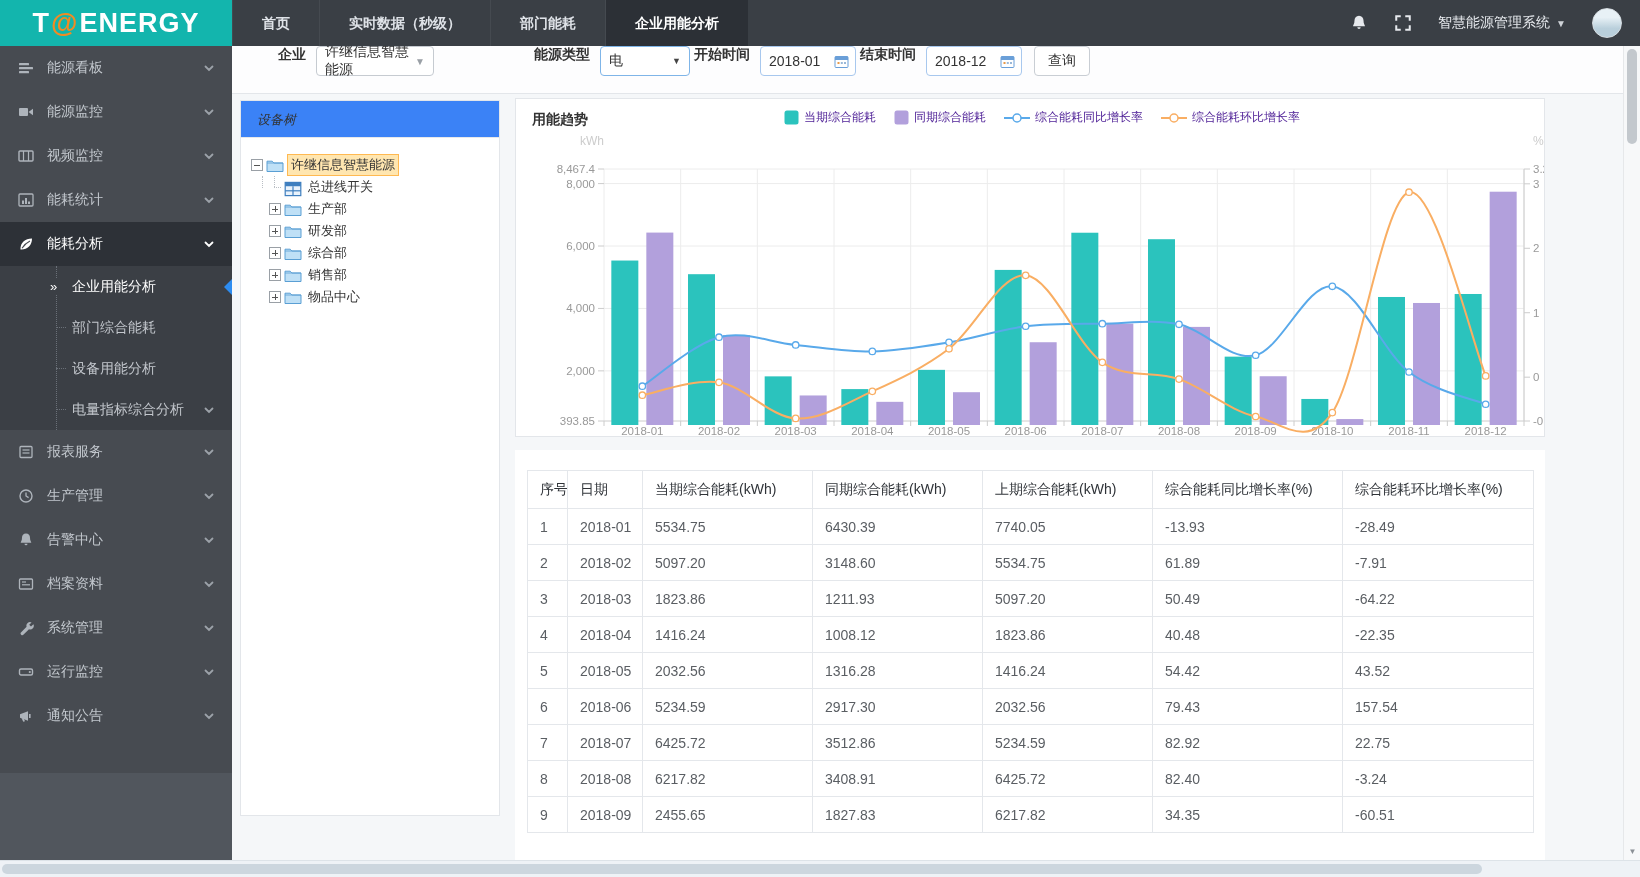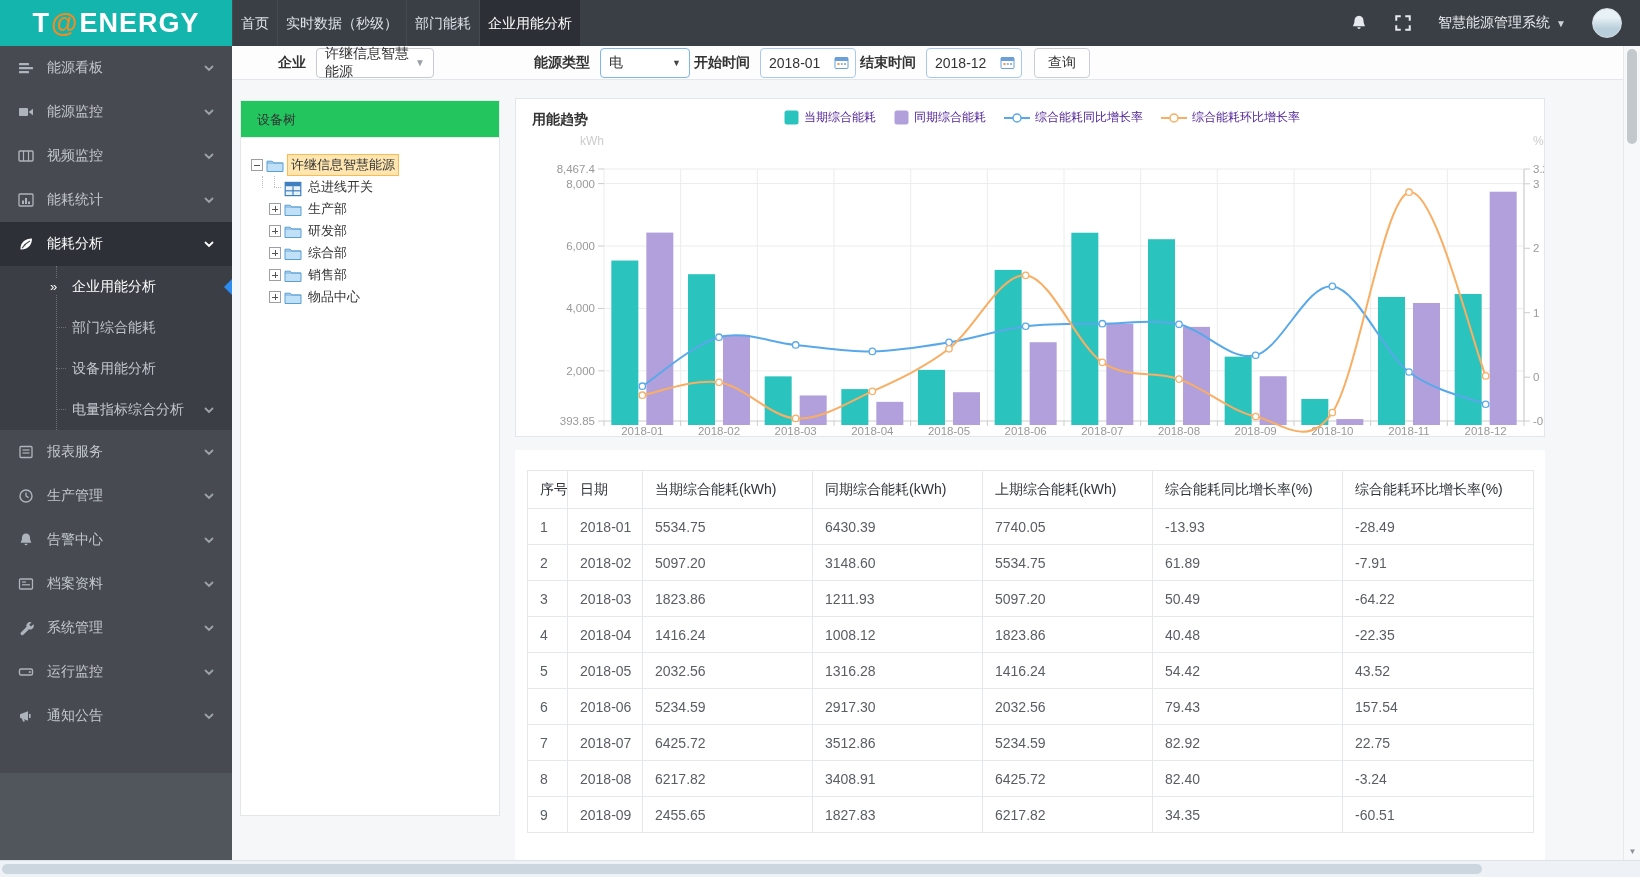--- a/index.html
+++ b/index.html
@@ -5,21 +5,21 @@
   * { box-sizing: border-box; margin: 0; padding: 0; }
   html,body { width:1640px; height:877px; overflow:hidden; }
   body { font-family:"Liberation Sans","DejaVu Sans",sans-serif; background:#fff; }
   .stage { position:relative; width:1640px; height:877px; background:#f5f7f9; }
 
   
   .header { position:absolute; top:0; left:0; width:1640px; height:46px; background:#3a3f45; display:flex; align-items:stretch; z-index:5; }
   .logo { width:232px; background:#13b5ad; color:#fff; display:flex; align-items:center; justify-content:center; font-weight:bold; font-size:27px; letter-spacing:1px; }
   .logo .at { color:#f28b22; padding:0 1px; }
   .topnav { display:flex; }
-  .nav-item { padding:0 8px; line-height:46px; color:#dfe3e8; font-size:14px; border-left:1px solid #454a50; cursor:pointer; white-space:nowrap; }
+  .nav-item { padding:0 29px; line-height:46px; color:#dfe3e8; font-size:14px; border-left:1px solid #454a50; cursor:pointer; white-space:nowrap;font-weight:bold; }
   .nav-item.active { background:#2c3036; color:#fff; }
   .header-right { margin-left:auto; display:flex; align-items:center; gap:26px; padding-right:18px; color:#dfe3e8; }
   .hicon { width:18px; height:18px; display:inline-flex; color:#e6e9ed; cursor:pointer; }
   .hicon svg { width:100%; height:100%; }
   .sysname { font-size:14px; color:#e6e9ed; display:flex; align-items:center; gap:6px; cursor:pointer; }
   .sysname .caret { font-size:10px; color:#cfd3d8; }
   .avatar { width:30px; height:30px; border-radius:50%; background:linear-gradient(180deg,#e8f1f6 30%,#b9cfdb 70%); border:1px solid #d6dde2; }
 
   
   .sidebar { position:absolute; top:46px; left:0; width:232px; height:814px; background:#474b51; overflow:hidden; }
@@ -35,35 +35,35 @@
   .sub-item { height:41px; display:flex; align-items:center; padding-left:72px; color:#c3c7cd; font-size:14px; position:relative; cursor:pointer; }
   .sub-item .stub { position:absolute; left:56px; top:20px; width:10px; border-top:1px dotted #6a7078; }
   .sub-item .arrow { position:absolute; left:50px; color:#fff; font-size:13px; background:#3b3f45; padding:1px 0; }
   .sub-item.active { color:#fff; }
   .sub-item .marker { position:absolute; right:0; width:0; height:0; border-top:8px solid transparent; border-bottom:8px solid transparent; border-right:8px solid #2d8cf0; }
   .sub-item .chev { margin-left:auto; margin-right:16px; width:14px; height:14px; color:#9ca2a9; }
   .sidebar-footer { position:absolute; left:0; bottom:0; width:232px; height:87px; background:#51565d; }
 
   
   .content { position:absolute; left:232px; top:46px; width:1391px; height:814px; background:#f5f7f9; }
-  .filterbar { position:absolute; top:0; left:0; right:0; height:34px; background:#fdfdfe; border-bottom:1px solid #e3e6ea; display:flex; align-items:center; padding-left:46px; }
+  .filterbar { position:absolute; top:0; left:0; right:0; height:48px; background:#fdfdfe; border-bottom:1px solid #e3e6ea; display:flex; align-items:flex-start; padding-left:46px; }
   .flabel { font-size:14px; font-weight:bold; color:#333; margin-right:10px; white-space:nowrap; }
   .gap-xl { margin-left:100px; } .gap-md { margin-left:4px; }
   .fselect { height:30px; border-radius:4px; background:#fff; display:flex; align-items:center; justify-content:space-between; padding:0 8px; font-size:14px; color:#333; cursor:pointer; }
   .fselect.company { width:118px; border:1px solid #c6cbd1; }
   .fselect.company .caret { color:#9aa0a6; font-size:10px; }
   .fselect.energy { width:90px; border:1px solid #7fb5e8; }
   .fselect.energy .caret { color:#444; font-size:9px; }
   .fdate { width:96px; height:30px; border:1px solid #a8c8ee; border-radius:4px; background:#fff; display:flex; align-items:center; justify-content:space-between; padding:0 6px 0 8px; font-size:14px; color:#333; cursor:text; }
   .fdate svg { width:15px; height:15px; flex:none; }
   .query { margin-left:12px; width:56px; height:30px; border:1px solid #c9ced4; border-radius:4px; background:#fff; font-size:14px; color:#333; cursor:pointer; font-family:inherit; }
 
   
   .tree-panel { position:absolute; left:8px; top:54px; width:260px; height:716px; background:#fff; border:1px solid #e3e6ea; }
-  .tree-header { height:37px; background:#22c55e; border-bottom:1px solid #e6e8eb; line-height:37px; padding-left:16px; font-size:13px; color:#333; }
+  .tree-header { height:37px; background:#3b82f6; border-bottom:1px solid #e6e8eb; line-height:37px; padding-left:16px; font-size:13px; color:#333;font-style:italic; }
   .tree-body { padding:16px 10px; font-size:13px; color:#333; }
   .tnode { display:flex; align-items:center; height:22px; gap:3px; white-space:nowrap; cursor:pointer; }
   .tnode .sw { width:12px; height:12px; flex:none; position:relative; border:1px solid #9aa0a6; background:#fff; }
   .tnode .sw:before { content:""; position:absolute; left:2px; right:2px; top:4.5px; border-top:1px solid #555; }
   .tnode .sw.plus:after { content:""; position:absolute; top:2px; bottom:2px; left:4.5px; border-left:1px solid #555; }
   .tnode .slot { width:12px; flex:none; position:relative; height:22px; }
   .tnode .slot:before { content:""; position:absolute; left:5px; top:0; bottom:11px; border-left:1px dotted #b9bec4; }
   .tnode .slot:after { content:""; position:absolute; left:5px; top:11px; width:7px; border-top:1px dotted #b9bec4; }
   .tnode .ticon { width:18px; height:15px; flex:none; }
   .tnode .tlabel { padding:1px 3px; }

